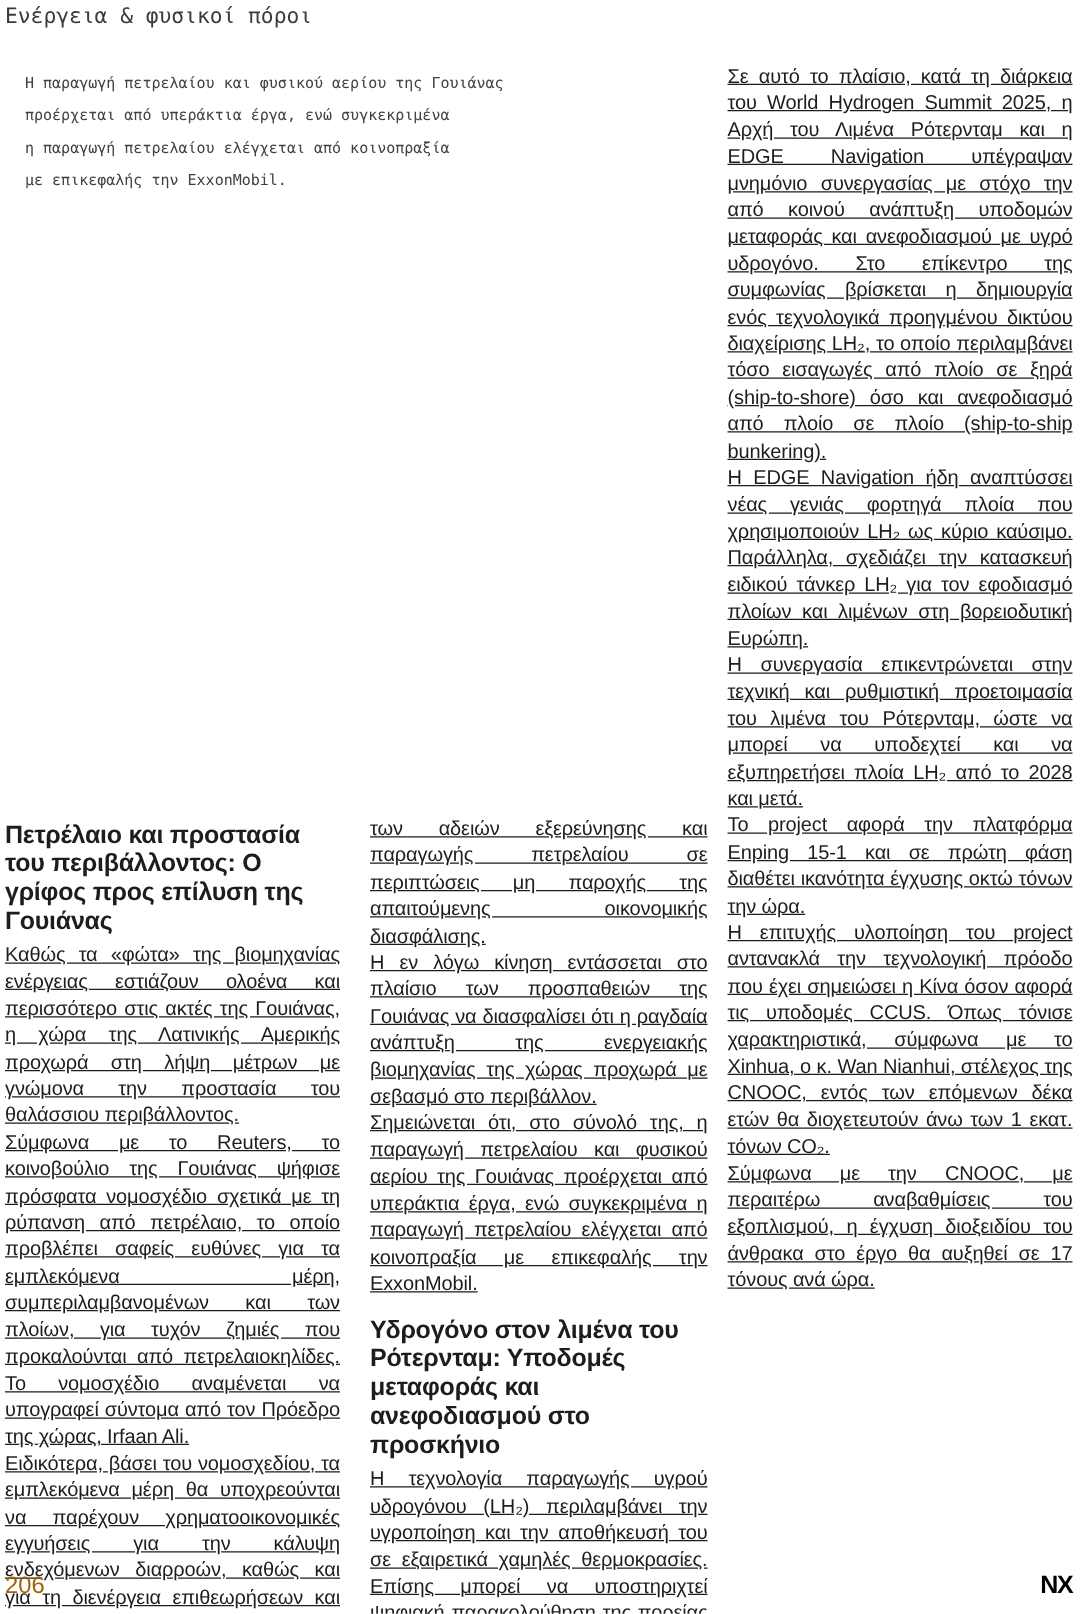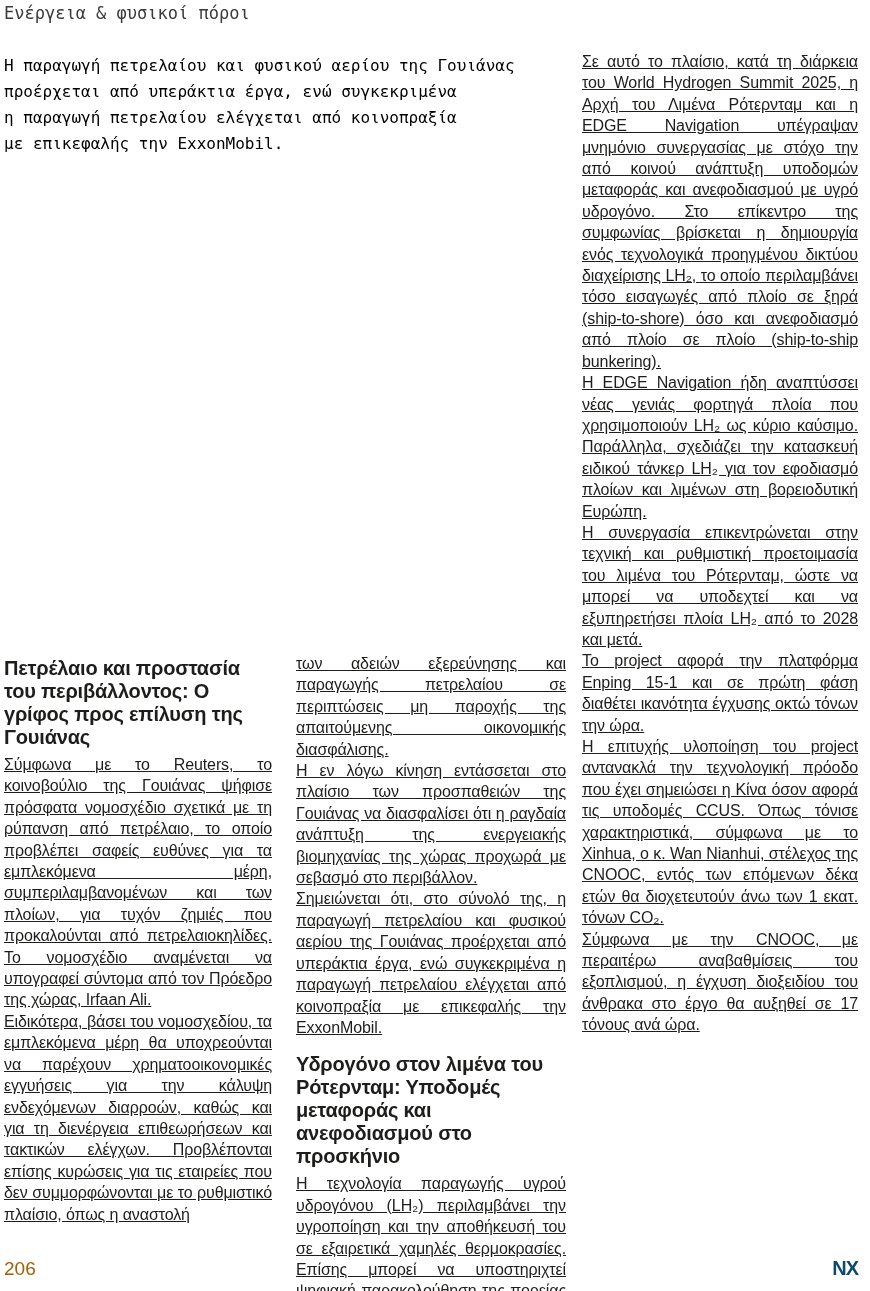--- a/index.html
+++ b/index.html
@@ -15,24 +15,24 @@
 
   .kicker {
     position: absolute; left: 4px; top: 3px;
     font-family: "DejaVu Sans Mono", monospace;
     font-size: 17px; line-height: 20px;
     color: #3b3b3b;
     white-space: nowrap;
   }
 
   .lede {
-    position: absolute; left: 4px; top: 53px; width: 565px;
+    position: absolute; left: 20px; top: 53px; width: 565px;
     font-family: "DejaVu Sans Mono", monospace;
-    font-size: 16px; line-height: 26px;
-    color: #000000;
+    font-size: 12px; line-height: 26px;
+    color: #404040;
   }
   .lede div { white-space: nowrap; }
 
   .col { position: absolute; }
   .col p {
     margin: 0;
     font-size: 16px; line-height: 21.4px;
     text-align: justify;
     text-justify: inter-word;
     letter-spacing: -0.1px;
@@ -52,21 +52,21 @@
   .col-middle { left: 296px; top: 653px; width: 270px; }
 
   .pagenum {
     position: absolute; left: 4px; top: 1258px;
     font-size: 19px; line-height: 22px; color: #a16207;
   }
   .logo {
     position: absolute; right: 12px; top: 1257px;
     font-size: 20px; line-height: 23px;
     font-weight: 800; letter-spacing: -1px;
-    color: #0c4a6e;
+    color: #000000;
   }
 </style>
 </head>
 <body>
 
 <div class="page">
 
   <div class="kicker">Ενέργεια &amp; φυσικοί πόροι</div>
 
   <div class="lede">
@@ -80,20 +80,21 @@
     <p>Σε αυτό το πλαίσιο, κατά τη διάρκεια του World Hydrogen Summit 2025, η Αρχή του Λιμένα Ρότερνταμ και η EDGE Navigation υπέγραψαν μνημόνιο συνεργασίας με στόχο την από κοινού ανάπτυξη υποδομών μεταφοράς και ανεφοδιασμού με υγρό υδρογόνο. Στο επίκεντρο της συμφωνίας βρίσκεται η δημιουργία ενός τεχνολογικά προηγμένου δικτύου διαχείρισης LH₂, το οποίο περιλαμβάνει τόσο εισαγωγές από πλοίο σε ξηρά (ship-to-shore) όσο και ανεφοδιασμό από πλοίο σε πλοίο (ship-to-ship bunkering).</p>
     <p>Η EDGE Navigation ήδη αναπτύσσει νέας γενιάς φορτηγά πλοία που χρησιμοποιούν LH₂ ως κύριο καύσιμο. Παράλληλα, σχεδιάζει την κατασκευή ειδικού τάνκερ LH₂ για τον εφοδιασμό πλοίων και λιμένων στη βορειοδυτική Ευρώπη.</p>
     <p>Η συνεργασία επικεντρώνεται στην τεχνική και ρυθμιστική προετοιμασία του λιμένα του Ρότερνταμ, ώστε να μπορεί να υποδεχτεί και να εξυπηρετήσει πλοία LH₂ από το 2028 και μετά.</p>
     <p>Το project αφορά την πλατφόρμα Enping 15-1 και σε πρώτη φάση διαθέτει ικανότητα έγχυσης οκτώ τόνων την ώρα.</p>
     <p>Η επιτυχής υλοποίηση του project αντανακλά την τεχνολογική πρόοδο που έχει σημειώσει η Κίνα όσον αφορά τις υποδομές CCUS. Όπως τόνισε χαρακτηριστικά, σύμφωνα με το Xinhua, ο κ. Wan Nianhui, στέλεχος της CNOOC, εντός των επόμενων δέκα ετών θα διοχετευτούν άνω των 1 εκατ. τόνων CO₂.</p>
     <p>Σύμφωνα με την CNOOC, με περαιτέρω αναβαθμίσεις του εξοπλισμού, η έγχυση διοξειδίου του άνθρακα στο έργο θα αυξηθεί σε 17 τόνους ανά ώρα.</p>
   </section>
 
   <section class="col col-left">
     <h2 class="first">Πετρέλαιο και προστασία του περιβάλλοντος: Ο γρίφος προς επίλυση της Γουιάνας</h2>
+    <p>Καθώς τα «φώτα» της βιομηχανίας ενέργειας εστιάζουν ολοένα και περισσότερο στις ακτές της Γουιάνας, η χώρα της Λατινικής Αμερικής προχωρά στη λήψη μέτρων με γνώμονα την προστασία του θαλάσσιου περιβάλλοντος.</p>
     <p>Σύμφωνα με το Reuters, το κοινοβούλιο της Γουιάνας ψήφισε πρόσφατα νομοσχέδιο σχετικά με τη ρύπανση από πετρέλαιο, το οποίο προβλέπει σαφείς ευθύνες για τα εμπλεκόμενα μέρη, συμπεριλαμβανομένων και των πλοίων, για τυχόν ζημιές που προκαλούνται από πετρελαιοκηλίδες. Το νομοσχέδιο αναμένεται να υπογραφεί σύντομα από τον Πρόεδρο της χώρας, Irfaan Ali.</p>
     <p>Ειδικότερα, βάσει του νομοσχεδίου, τα εμπλεκόμενα μέρη θα υποχρεούνται να παρέχουν χρηματοοικονομικές εγγυήσεις για την κάλυψη ενδεχόμενων διαρροών, καθώς και για τη διενέργεια επιθεωρήσεων και τακτικών ελέγχων. Προβλέπονται επίσης κυρώσεις για τις εταιρείες που δεν συμμορφώνονται με το ρυθμιστικό πλαίσιο, όπως η αναστολή</p>
   </section>
 
   <section class="col col-middle">
     <p>των αδειών εξερεύνησης και παραγωγής πετρελαίου σε περιπτώσεις μη παροχής της απαιτούμενης οικονομικής διασφάλισης.</p>
     <p>Η εν λόγω κίνηση εντάσσεται στο πλαίσιο των προσπαθειών της Γουιάνας να διασφαλίσει ότι η ραγδαία ανάπτυξη της ενεργειακής βιομηχανίας της χώρας προχωρά με σεβασμό στο περιβάλλον.</p>
     <p>Σημειώνεται ότι, στο σύνολό της, η παραγωγή πετρελαίου και φυσικού αερίου της Γουιάνας προέρχεται από υπεράκτια έργα, ενώ συγκεκριμένα η παραγωγή πετρελαίου ελέγχεται από κοινοπραξία με επικεφαλής την ExxonMobil.</p>
     <h2>Υδρογόνο στον λιμένα του Ρότερνταμ: Υποδομές μεταφοράς και ανεφοδιασμού στο προσκήνιο</h2>
     <p>Η τεχνολογία παραγωγής υγρού υδρογόνου (LH₂) περιλαμβάνει την υγροποίηση και την αποθήκευσή του σε εξαιρετικά χαμηλές θερμοκρασίες. Επίσης μπορεί να υποστηριχτεί ψηφιακή παρακολούθηση της πορείας και της διακίνησης του υδρογόνου σε όλα τα στάδια της εφοδιαστικής αλυσίδας.</p>

